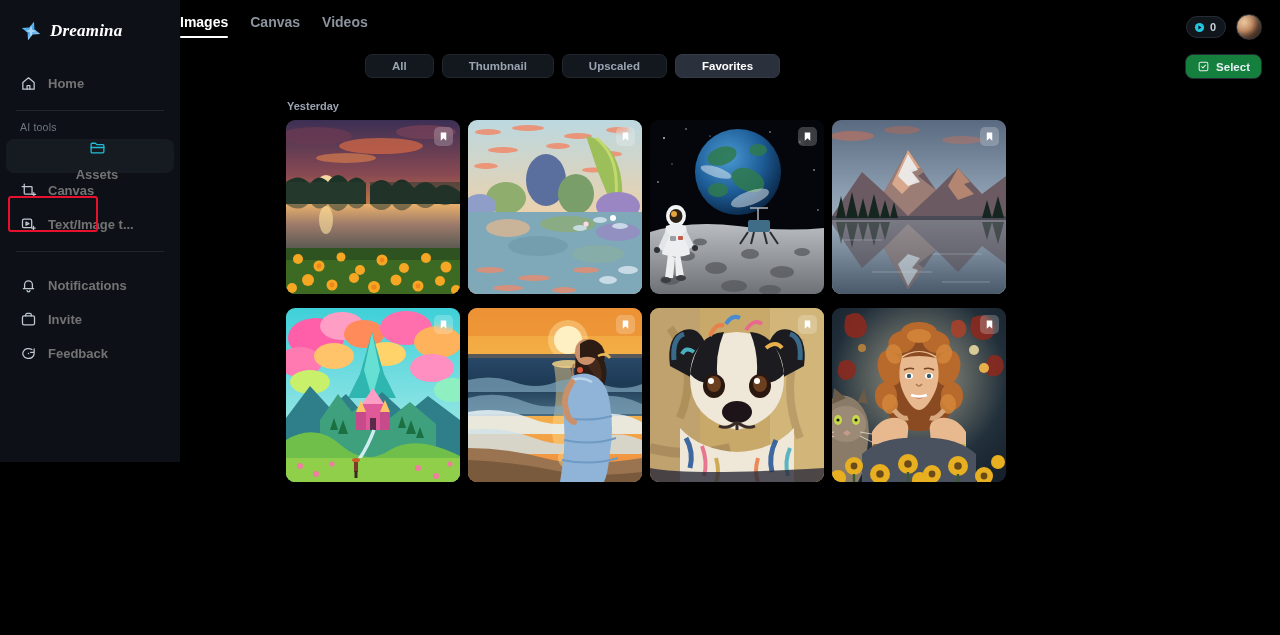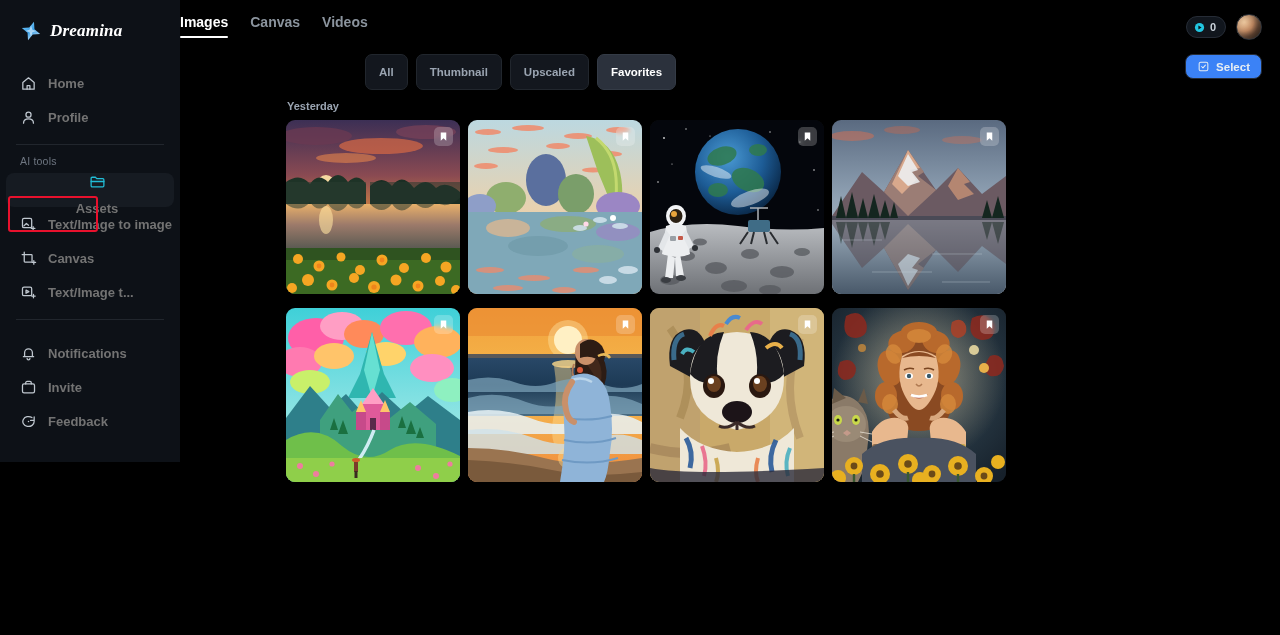--- a/index.html
+++ b/index.html
@@ -78,33 +78,33 @@
       radial-gradient(circle at 30% 30%, #e8c39a 0%, #c98f66 38%, #7a5640 62%, #3c3126 100%),
       linear-gradient(130deg,#9aa08a,#5e5242);
     background-blend-mode:normal;
     box-shadow:inset -4px -3px 8px rgba(0,0,0,.45), inset 3px 3px 7px rgba(255,235,200,.25);
     border:1px solid #2b3038;
   }
 
   .chipsrow { position:relative; height:34px; padding-left:185px; margin-top:6px; }
   .chips { display:flex; gap:8px; align-items:center; }
   .chip {
-    height:36px; padding:0 13px; border-radius:7px;
+    height:24px; padding:0 26px; border-radius:7px;
     display:flex; align-items:center; justify-content:center;
     background:#13171e; border:1px solid #21262d;
     color:#9aa4b1; font-size:11.5px; font-weight:700; cursor:pointer;
     white-space:nowrap;
   }
   .chip.active { background:#2b313c; border-color:#343b46; color:#ffffff; }
 
   .select-btn {
     position:absolute; right:18px; top:0;
     height:25px; padding:0 11px; border-radius:8px;
     display:flex; align-items:center; gap:6px;
-    background:#3b82f6; border:1px solid #262c36;
+    background:#15803d; border:1px solid #262c36;
     color:#e6edf3; font-size:11.5px; font-weight:700; cursor:pointer;
   }
   .select-btn .ico { width:13px; height:13px; display:block; }
 
   
   .gallery { padding-left:106px; padding-top:8px; }
   .date-label { font-size:11px; color:#9aa4b1; font-weight:700; margin:4px 0 8px 1px; }
   .grid { display:flex; gap:8px; margin-bottom:14px; }
   .card {
     position:relative; width:174px; height:174px;
@@ -148,48 +148,33 @@
 
       <div class="nav-item">
         <svg class="ico" viewBox="0 0 24 24" fill="none" stroke="#c9d1d9" stroke-width="1.8" stroke-linecap="round" stroke-linejoin="round">
           <path d="M4 10.5 L12 4 L20 10.5 V20 H4 Z"></path>
             <path d="M10 20 v-5 h4 v5"></path>
         </svg>
         <span>Home</span>
       </div>
 
 
-      <div class="nav-item">
-        <svg class="ico" viewBox="0 0 24 24" fill="none" stroke="#c9d1d9" stroke-width="1.8" stroke-linecap="round" stroke-linejoin="round">
-          <circle cx="12" cy="8" r="3.6"></circle>
-            <path d="M5 20 c0-4 3.3-6 7-6 s7 2 7 6"></path>
-        </svg>
-        <span>Profile</span>
-      </div>
 
       <div class="divider"></div>
 
       <div class="nav-group-label">AI tools</div>
 
       <div class="nav-item active">
         <svg class="ico" viewBox="0 0 24 24" fill="none" stroke="#22c6e0" stroke-width="1.8" stroke-linecap="round" stroke-linejoin="round">
           <path d="M3 7.5 a1.5 1.5 0 0 1 1.5-1.5 H9 l2 2 h8.5 A1.5 1.5 0 0 1 21 9.5 V18 a1.5 1.5 0 0 1-1.5 1.5 h-15 A1.5 1.5 0 0 1 3 18 Z"></path>
           <path d="M3 12 h18"></path>
         </svg>
         <span>Assets</span>
       </div>
 
-      <div class="nav-item">
-        <svg class="ico" viewBox="0 0 24 24" fill="none" stroke="#c9d1d9" stroke-width="1.8" stroke-linecap="round" stroke-linejoin="round">
-          <rect x="3.5" y="3.5" width="13" height="13" rx="2.2"></rect>
-            <path d="M5.5 14 L9 10.5 L12 13"></path>
-          <path d="M18.5 15 v5 M16 17.5 h5"></path>
-        </svg>
-        <span>Text/Image to image</span>
-      </div>
 
       <div class="nav-item">
         <svg class="ico" viewBox="0 0 24 24" fill="none" stroke="#c9d1d9" stroke-width="1.8" stroke-linecap="round" stroke-linejoin="round">
           <path d="M6 3 v13 a1 1 0 0 0 1 1 h9"></path>
             <path d="M3 6.5 h13 a1 1 0 0 1 1 1 v9"></path>
           <path d="M19.5 15 v5 M17 17.5 h5"></path>
         </svg>
         <span>Canvas</span>
       </div>
 

